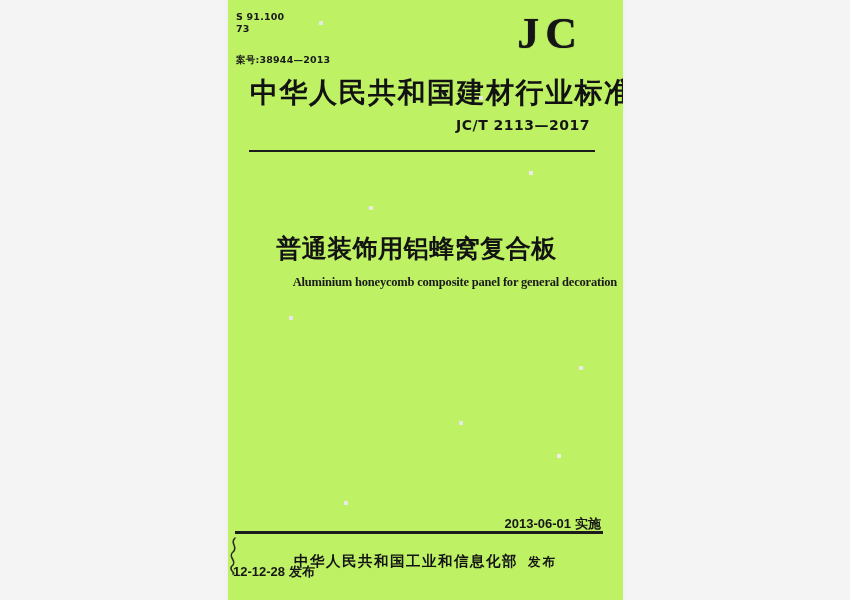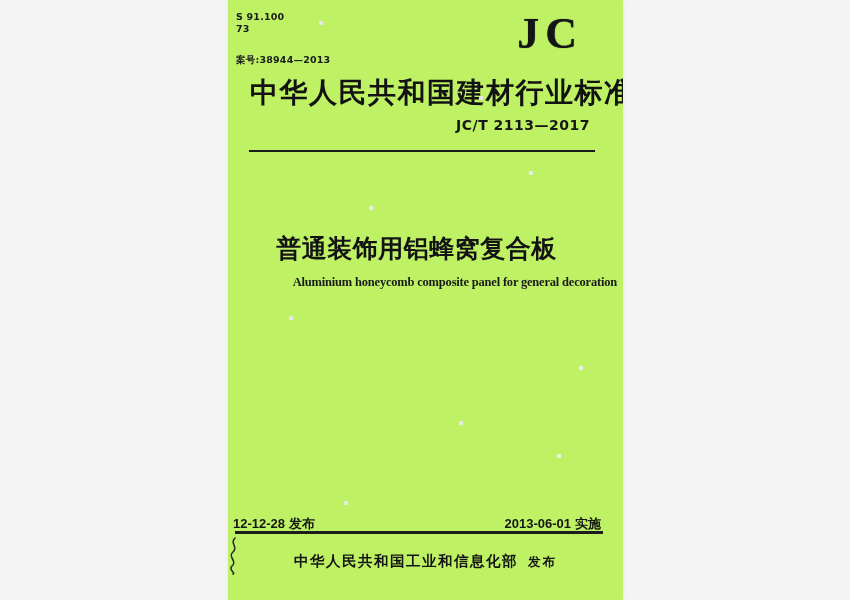--- a/index.html
+++ b/index.html
@@ -110,21 +110,21 @@
   }
   .date-issue, .date-impl {
     position: absolute;
     top: 515px;
     font-family: "Liberation Sans", sans-serif;
     font-size: 13px;
     font-weight: bold;
     color: #161616;
     white-space: nowrap;
   }
-  .date-issue { left: 5px; }
+  .date-issue { left: 5px; margin-top: 48px; }
   .date-impl  { right: 22px; }
   .date-label { margin-left: 4px; }
   .rule-bottom {
     position: absolute;
     top: 531px;
     left: 7px;
     width: 368px;
     height: 3px;
     background: #1c1c1c;
   }

